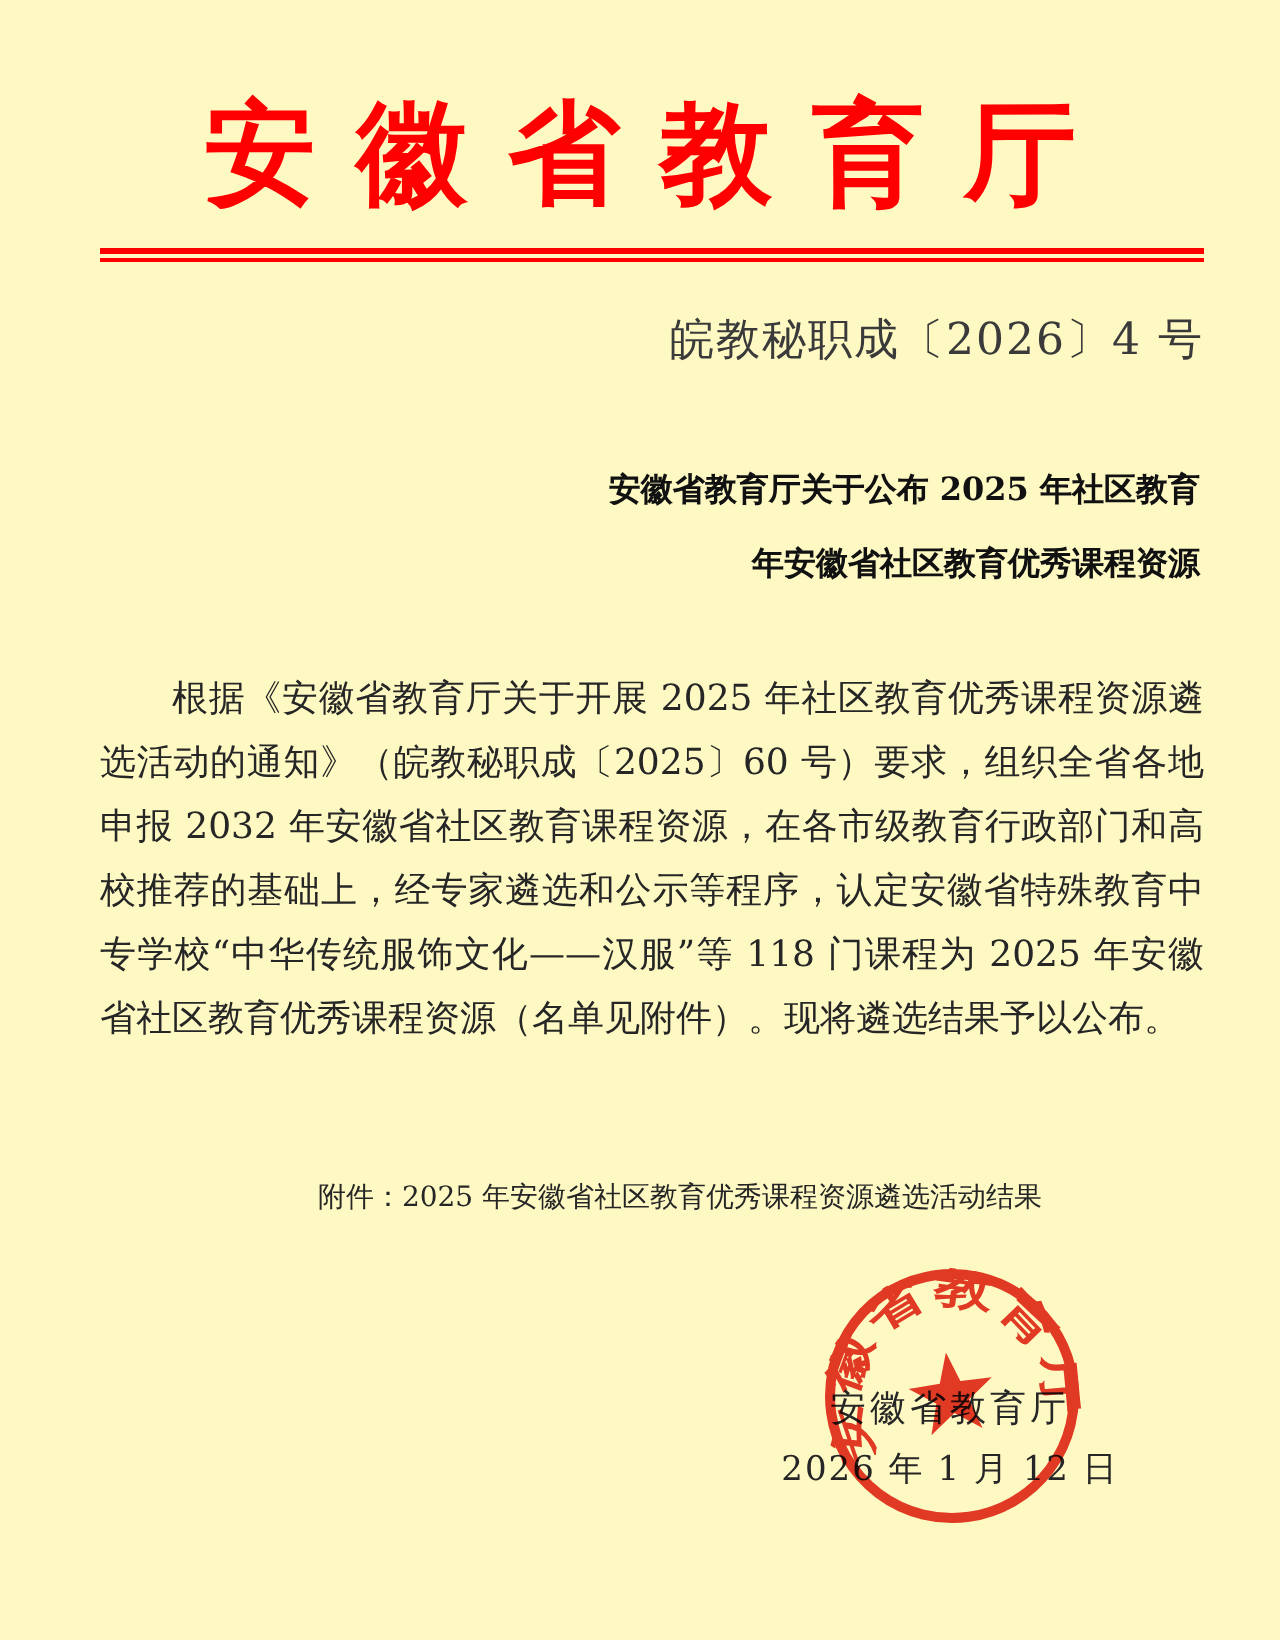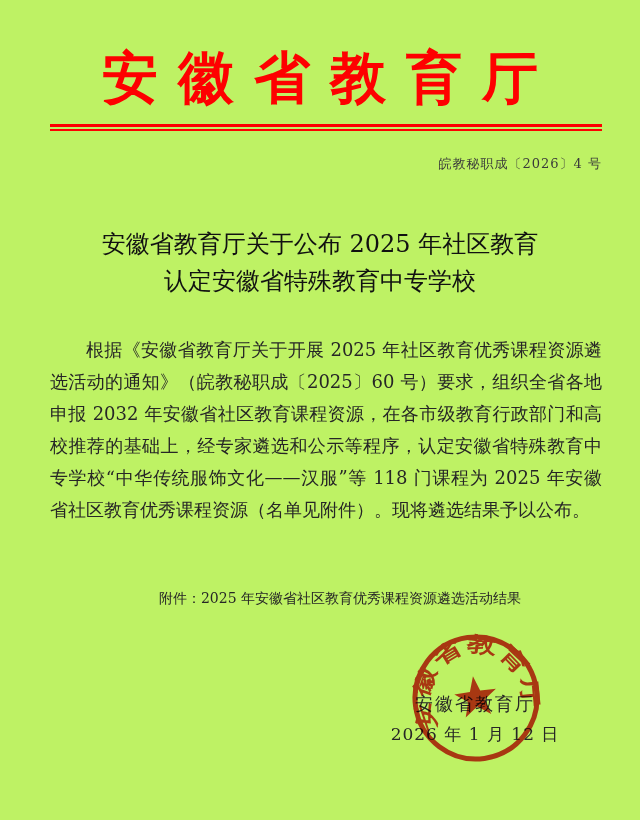--- a/index.html
+++ b/index.html
@@ -10,21 +10,21 @@
   *{box-sizing:border-box;margin:0;padding:0;}
   html,body{background:#ffffff;}
   body{
     font-family:"DejaVu Serif","Liberation Serif",serif;
     color:var(--ink);
   }
   .page{
     position:relative;
     width:640px;
     height:820px;
-    background:#bef264;
+    background:#fef9c3;
     overflow:hidden;
   }
   
   .agency-header{
     position:absolute;
     top:44px;
     left:0;
     width:100%;
     text-align:center;
     color:var(--red);
@@ -43,33 +43,33 @@
     height:7px;
     border-top:3px solid var(--red);
     border-bottom:2px solid var(--red);
   }
   .doc-number{
     position:absolute;
     top:155px;
     left:50px;
     width:552px;
     text-align:right;
-    font-size:13px;
+    font-size:22px;
     color:#3a3a3a;
     letter-spacing:1px;
   }
   
   .notice-title{
     position:absolute;
     top:226px;
     left:40px;
     width:560px;
-    text-align:center;
-    font-size:24px;
-    font-weight:normal;
+    text-align:right;
+    font-size:16px;
+    font-weight:bold;
     line-height:37px;
     color:#111111;
   }
   
   .body-block{
     position:absolute;
     top:334px;
     left:50px;
     width:552px;
     font-size:18px;
@@ -140,21 +140,21 @@
 <div class="page">
 
   <div class="agency-header">安徽省教育厅</div>
 
   <div class="red-divider"></div>
 
   <div class="doc-number">皖教秘职成〔2026〕4 号</div>
 
   <div class="notice-title">
     <div>安徽省教育厅关于公布 2025 年社区教育</div>
-    <div>认定安徽省特殊教育中专学校</div>
+    <div>年安徽省社区教育优秀课程资源</div>
   </div>
 
   <div class="body-block">
     <p class="indent">根据《安徽省教育厅关于开展 2025 年社区教育优秀课程资源遴选活动的通知》（皖教秘职成〔2025〕60 号）要求，组织全省各地申报 2032 年安徽省社区教育课程资源，在各市级教育行政部门和高校推荐的基础上，经专家遴选和公示等程序，认定安徽省特殊教育中专学校“中华传统服饰文化——汉服”等 118 门课程为 2025 年安徽省社区教育优秀课程资源（名单见附件）。现将遴选结果予以公布。</p>
   </div>
 
   <div class="attachment-line">附件：2025 年安徽省社区教育优秀课程资源遴选活动结果</div>
 
   <div class="signer-name">安徽省教育厅</div>
 

